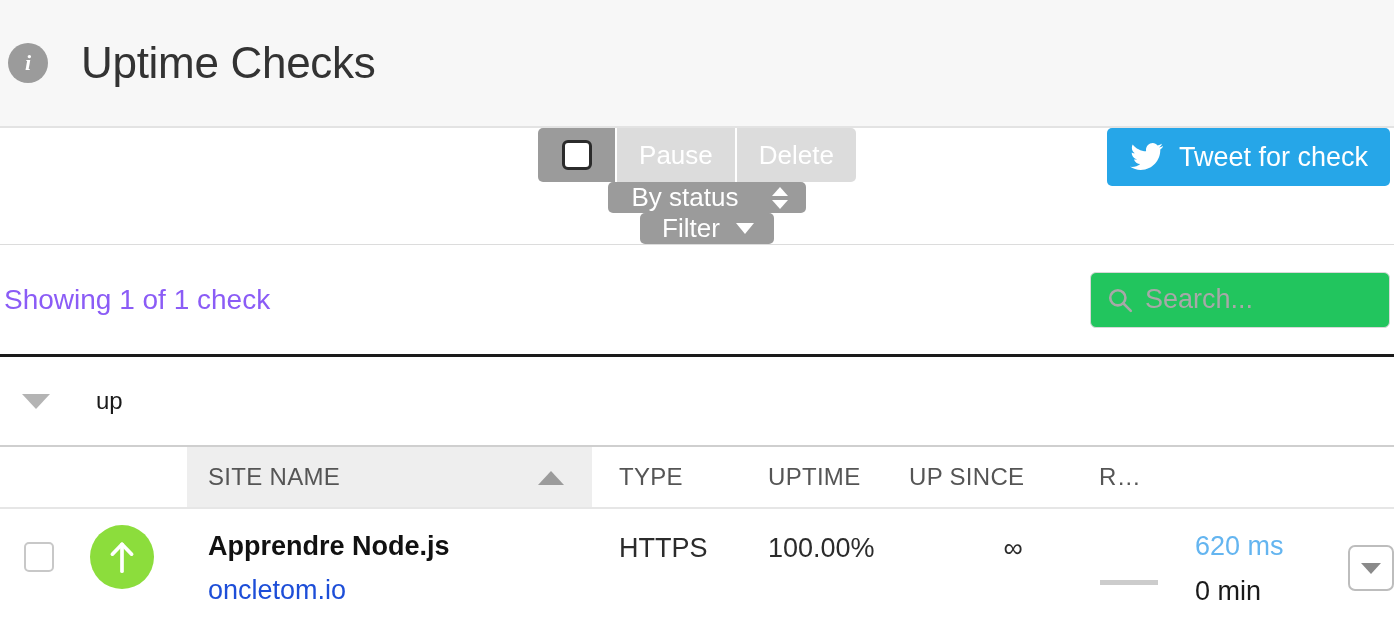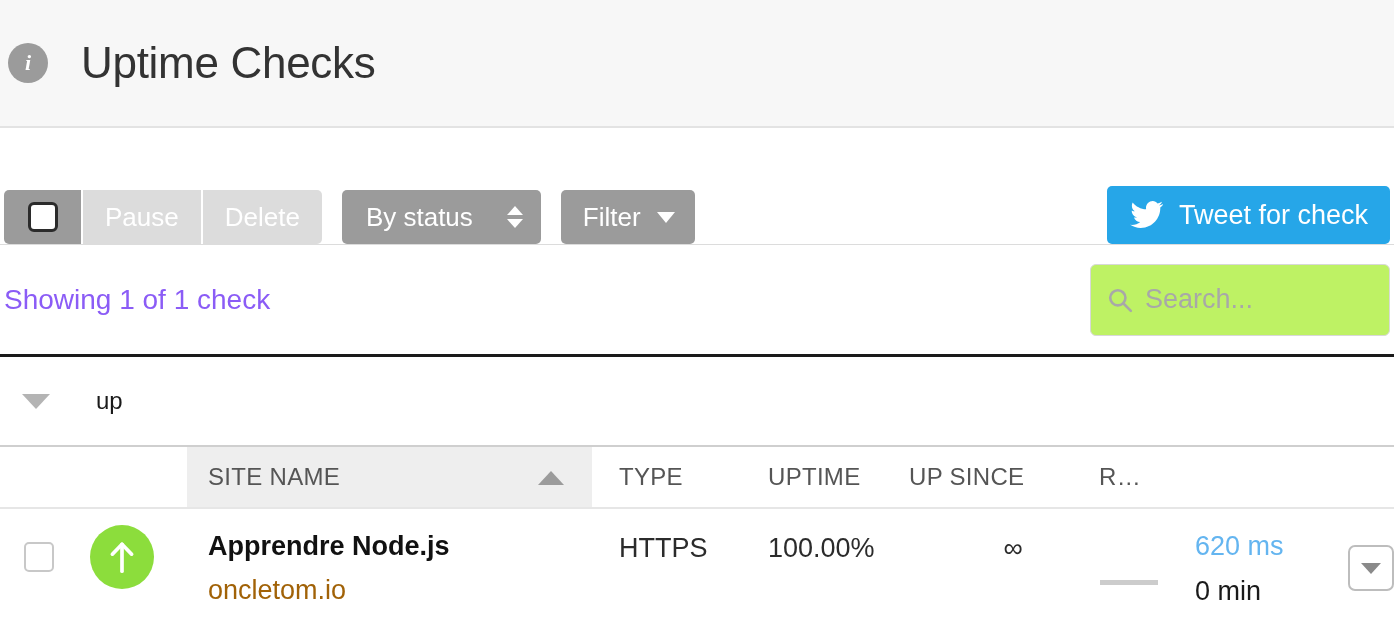--- a/index.html
+++ b/index.html
@@ -38,24 +38,25 @@
     font-size: 44px;
     color: #333333;
     font-weight: 400;
     letter-spacing: -0.3px;
   }
 
   
   .toolbar {
     height: 117px;
     display: flex;
-    align-items: flex-end;
+    align-items: center;
     padding: 0 4px 0 4px;
     border-bottom: 1px solid #dcdcdc;
     position: relative;
+    flex-direction: column;
   }
   .btn-group { display: flex; align-items: stretch; }
   .btn {
     height: 54px;
     display: flex;
     align-items: center;
     justify-content: center;
     font-size: 26px;
     color: #ffffff;
     border: none;
@@ -122,43 +123,42 @@
   }
   .btn-tweet {
     position: absolute;
     right: 4px;
     background: #26a6e8;
     border-radius: 5px;
     height: 58px;
     padding: 0 22px;
     gap: 16px;
     font-size: 27px;
-    margin-top: 32px;
   }
   .twitter-bird { width: 34px; height: 28px; display: block; }
 
   
   .subbar {
     height: 112px;
     display: flex;
     align-items: center;
     padding: 0 4px;
     position: relative;
     border-bottom: 3px solid #1a1a1a;
   }
   .showing-text {
     font-size: 28px;
     color: #8b5cf6;
   }
   .search-wrap {
     position: absolute;
     right: 4px;
     width: 300px;
-    height: 72px;
-    background: #bef264;
+    height: 56px;
+    background: #22c55e;
     border: 1px solid #d8d8d8;
     border-radius: 6px;
     display: flex;
     align-items: center;
     padding-left: 16px;
     gap: 12px;
   }
   .search-icon { width: 26px; height: 26px; flex: 0 0 auto; display:block; }
   .search-input {
     border: none;
@@ -253,21 +253,21 @@
   .arrow-up-svg { width: 30px; height: 34px; display: block; }
   .site-block { padding-left: 21px; padding-top: -2px; }
   .site-name {
     font-size: 27px;
     font-weight: bold;
     color: #111111;
     line-height: 1.0;
   }
   .site-url {
     font-size: 27px;
-    color: #a16207;
+    color: #1d4ed8;
     margin-top: 17px;
     line-height: 1.0;
   }
   td.td-type { padding-left: 27px; }
   td.td-uptime { padding-left: 0px; }
   td.td-since { text-align: center; padding-left: 40px; font-size: 30px; }
   td.td-resp { position: relative; padding-left: 0; }
   .resp-inner { padding-left: 118px; }
   .resp-ms {
     color: #64b5f0;

